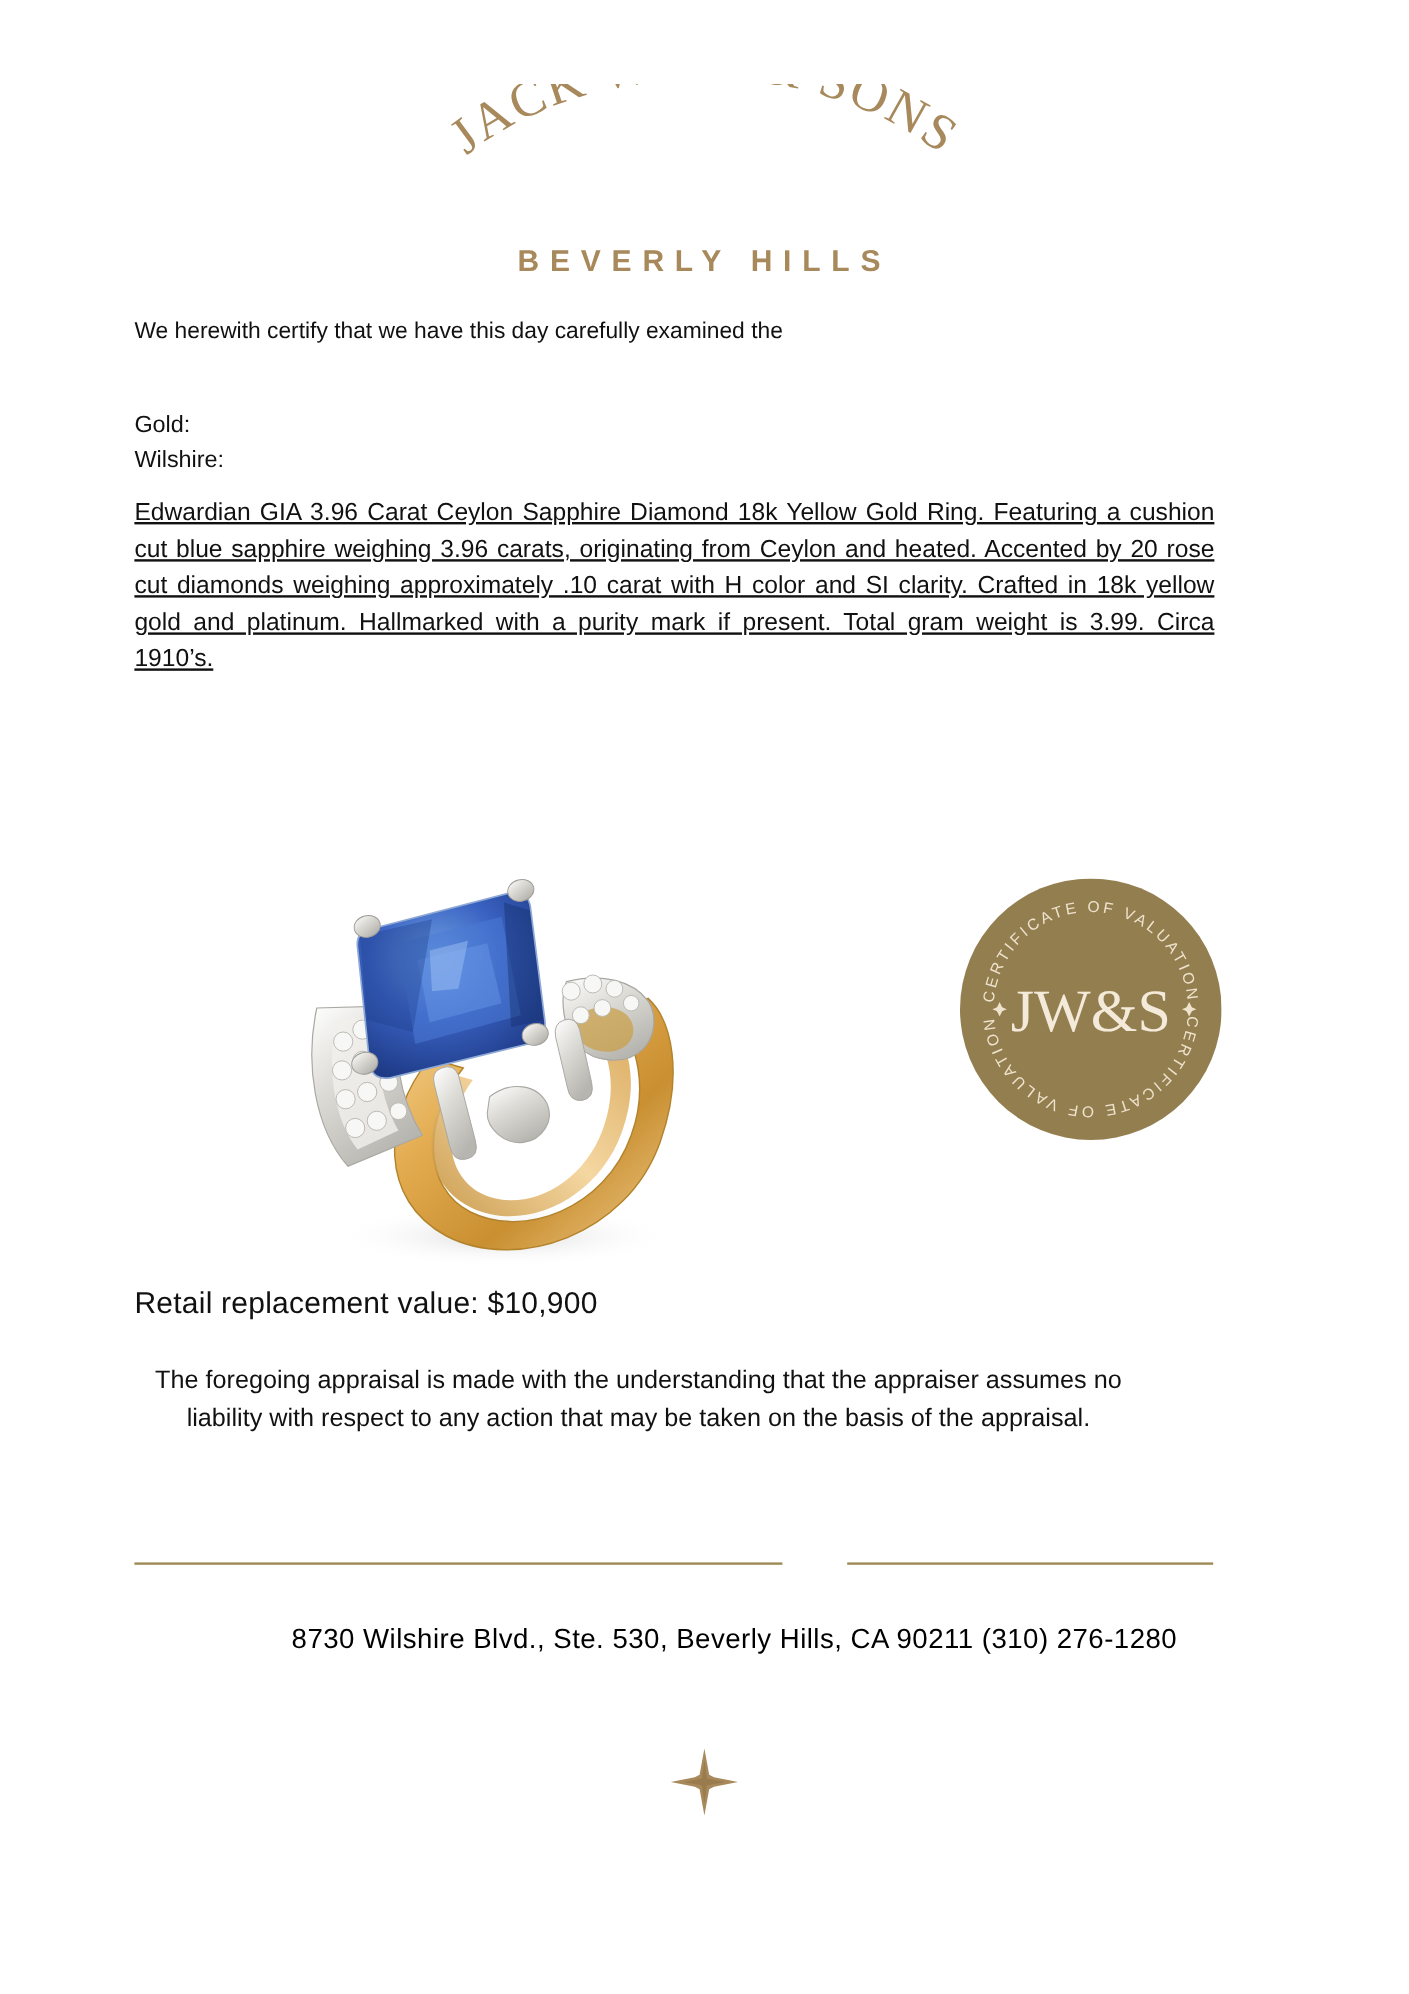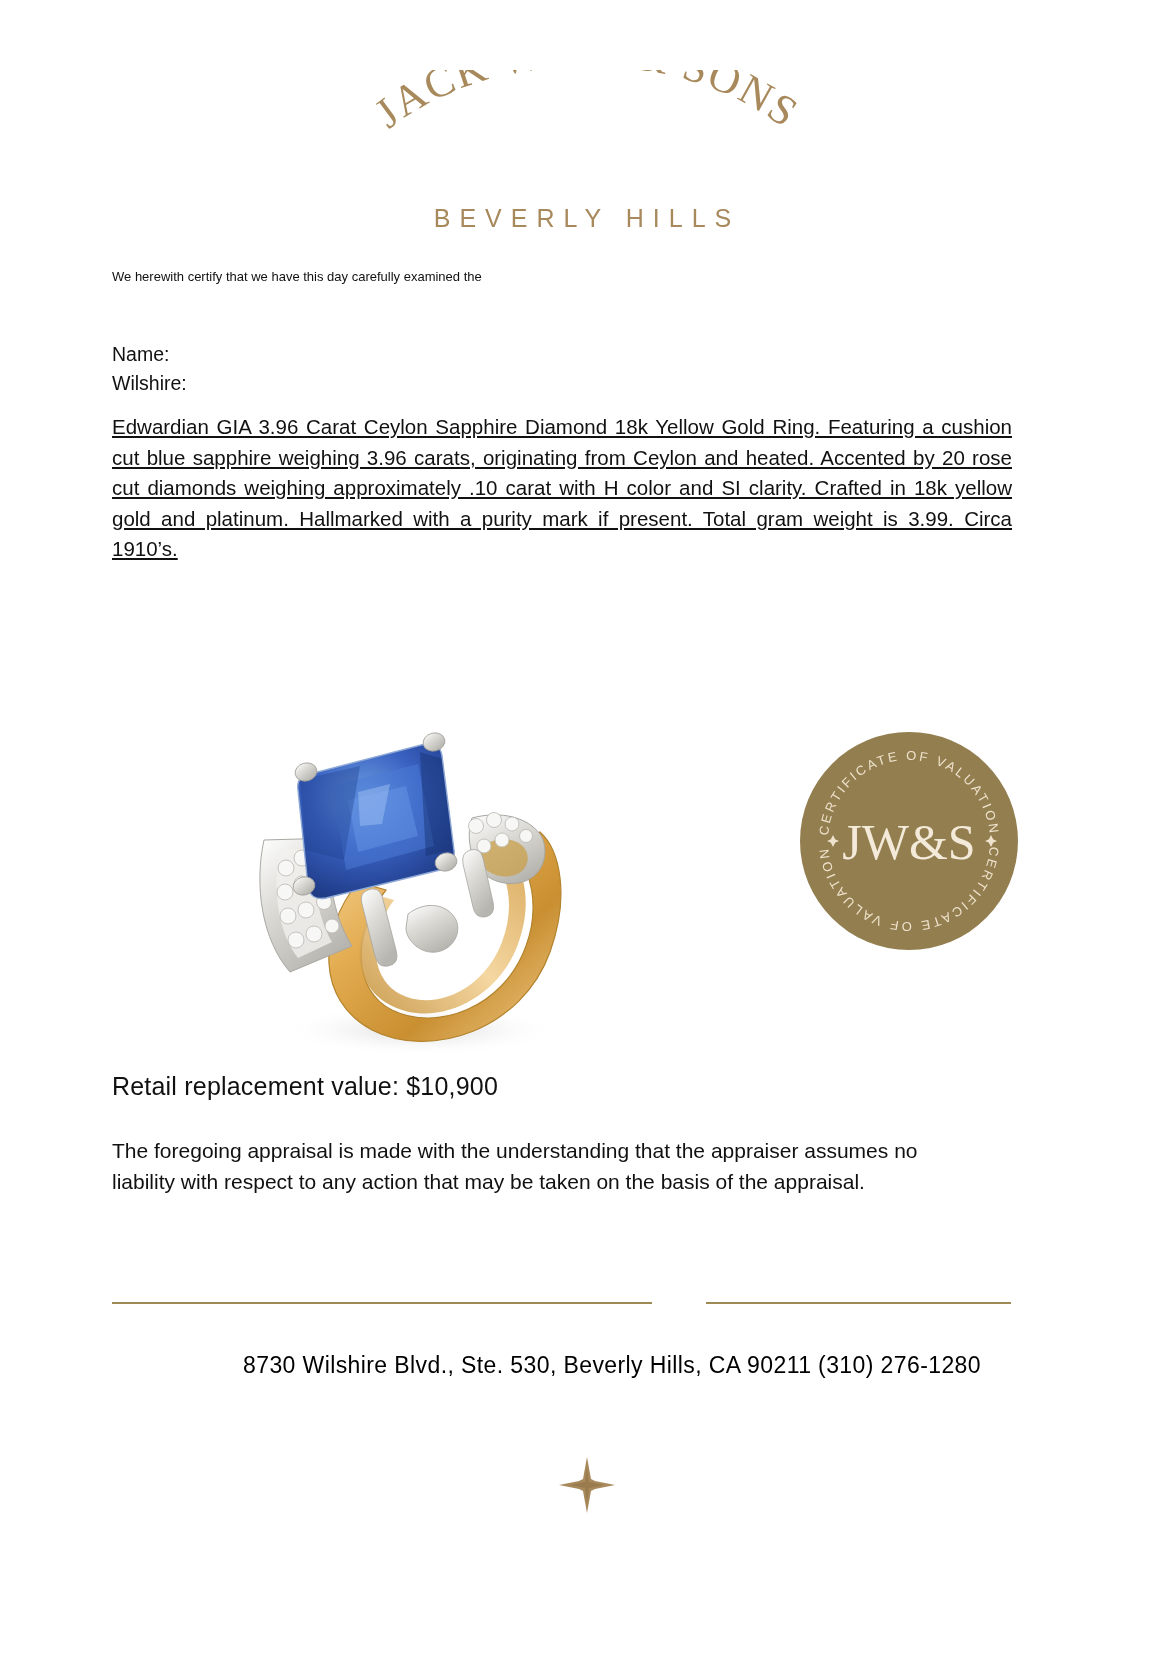--- a/index.html
+++ b/index.html
@@ -45,30 +45,30 @@
     font-family: "Liberation Serif", serif;
     font-size: 43px;
     letter-spacing: 2px;
   }
   .logo-sub {
     margin-top: -6px;
     font-family: "Liberation Sans", sans-serif;
     font-size: 25px;
     letter-spacing: 9px;
     color: #a8895c;
-    font-weight: 400;
+    font-weight: 700;
   }
 
   
   .intro {
     position: absolute;
     left: 112px;
     top: 262px;
     width: 900px;
-    font-size: 13px;
+    font-size: 19px;
     line-height: 29px;
     color: #111;
   }
   .namefields {
     position: absolute;
     left: 112px;
     top: 340px;
     width: 900px;
     font-size: 19.5px;
     line-height: 29px;
@@ -128,20 +128,21 @@
     letter-spacing: 0.2px;
   }
   .disclaimer {
     position: absolute;
     left: 112px;
     top: 1135px;
     width: 840px;
     font-size: 21px;
     line-height: 31px;
     color: #111;
+    text-align: center;
   }
 
   
   .sig-line {
     position: absolute;
     height: 2px;
     background: #9d8a55;
     top: 1302px;
   }
   .sig-line.left  { left: 112px;  width: 540px; }
@@ -185,21 +186,21 @@
       </text>
     </svg>
     <div class="logo-sub">BEVERLY HILLS</div>
   </div>
 
   <div class="intro">
     <div>We herewith certify that we have this day carefully examined the</div>
   </div>
 
   <div class="namefields">
-    <div>Name:</div>
+    <div>Gold:</div>
     <div>Wilshire:</div>
   </div>
 
   <div class="description">Edwardian GIA 3.96 Carat Ceylon Sapphire Diamond 18k Yellow Gold Ring. Featuring a cushion cut blue sapphire weighing 3.96 carats, originating from Ceylon and heated. Accented by 20 rose cut diamonds weighing approximately .10 carat with H color and SI clarity. Crafted in 18k yellow gold and platinum. Hallmarked with a purity mark if present. Total gram weight is 3.99. Circa 1910’s.</div>
 
   <div class="ring-photo">
     <svg viewBox="0 0 350 360" width="350" height="360">
       <defs>
         <linearGradient id="goldGrad" x1="0" y1="0" x2="1" y2="1">
           <stop offset="0%" stop-color="#f6d89a"></stop>

